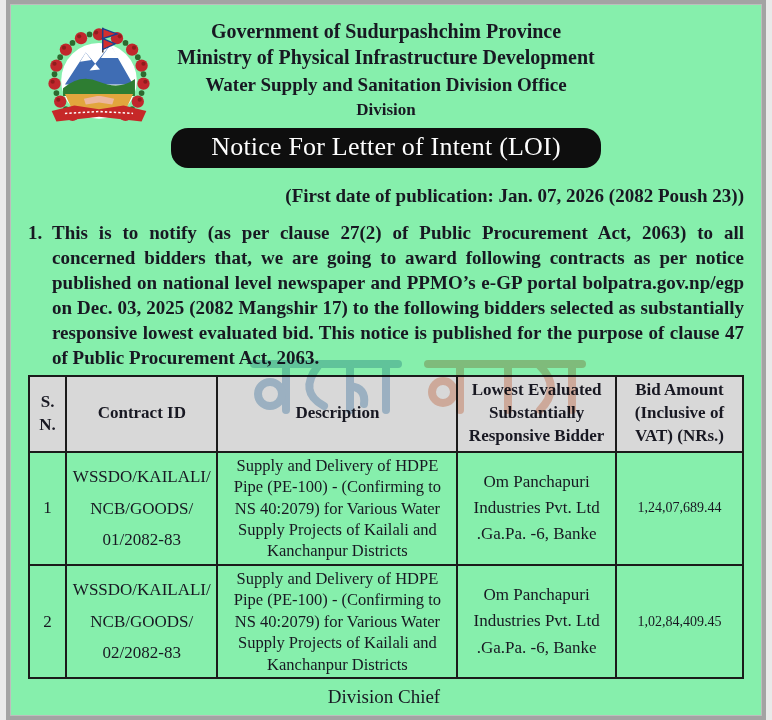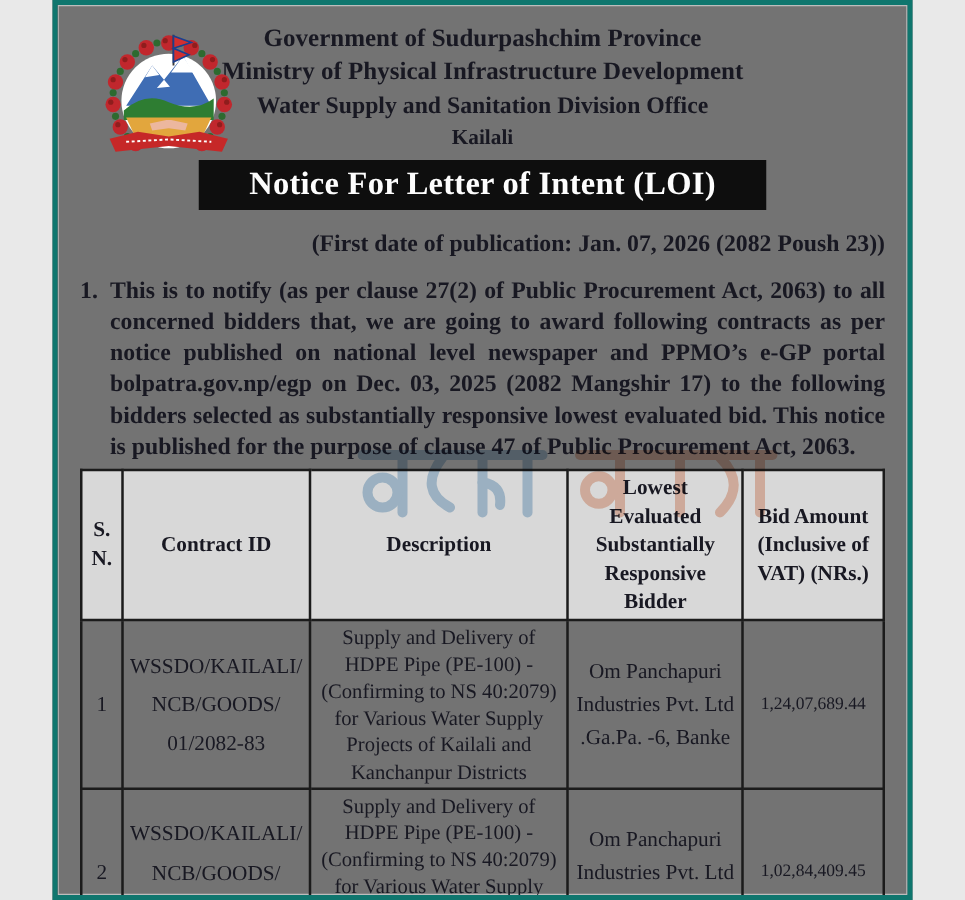--- a/index.html
+++ b/index.html
@@ -1,24 +1,24 @@
 <!DOCTYPE html>
 <html><head>
 <meta charset="utf-8">
 <style>
   html, body { margin: 0; padding: 0; background: #e9e9e9; }
   * { box-sizing: border-box; }
 
   .page {
     position: relative;
-    width: 688px;
+    width: 760px;
     height: 720px;
     margin: 0 auto;
-    background: #737373;
-    border: 4px solid #0f766e;
+    background: #86efac;
+    border: 4px solid #a3a3a3;
     box-shadow: inset 0 0 0 1px #bdbdbd;
     font-family: "Liberation Serif", "DejaVu Serif", serif;
     color: #181822;
     overflow: hidden;
     padding: 14px 18px 0 18px;
   }
 
   
   .header { position: relative; text-align: center; }
   .logo {
@@ -29,23 +29,24 @@
   .org-line1, .org-line2 { font-size: 20px; font-weight: 700; line-height: 1.32; }
   .office-line { font-size: 19px; font-weight: 700; line-height: 1.3; margin-top: 2px; }
   .district-line { font-size: 17px; font-weight: 700; line-height: 1.25; margin-top: 2px; }
 
   .banner-row { text-align: center; margin-top: 7px; }
   .banner {
     display: inline-block;
     background: #0e0e0e;
     color: #fdfdfd;
     font-size: 26px;
-    font-weight: 700;
+    font-weight: 400;
     padding: 4px 40px 6px 40px;
     letter-spacing: 0.2px;
+    border-radius: 17px;
   }
 
   .pub-line {
     text-align: right;
     font-size: 19px;
     font-weight: 700;
     margin-top: 17px;
   }
 
   
@@ -178,21 +179,21 @@
         <path d="M 64,5 L 79,10.5 L 64,15.5 L 77,21 L 64,27 Z" fill="#d32f2f" stroke="#1a3f8f" stroke-width="1.4"></path>
 
         <path d="M 10,92 L 34,86 L 60,90 L 86,86 L 110,92 L 105,103 L 60,98 L 15,103 Z" fill="#c62828"></path>
         <path d="M 24,94.5 L 60,92.5 L 96,94.5" stroke="#ffffff" stroke-width="1.6" fill="none" stroke-dasharray="2.5 2.2"></path>
       </svg>
     </div>
 
     <div class="org-line1">Government of Sudurpashchim Province</div>
     <div class="org-line2">Ministry of Physical Infrastructure Development</div>
     <div class="office-line">Water Supply and Sanitation Division Office</div>
-    <div class="district-line">Kailali</div>
+    <div class="district-line">Division</div>
 
     <div class="banner-row">
       <div class="banner">Notice For Letter of Intent (LOI)</div>
     </div>
 
     <div class="pub-line">(First date of publication: Jan. 07, 2026 (2082 Poush 23))</div>
   </div>
 
   <div class="para">
     <span class="num">1.</span>

